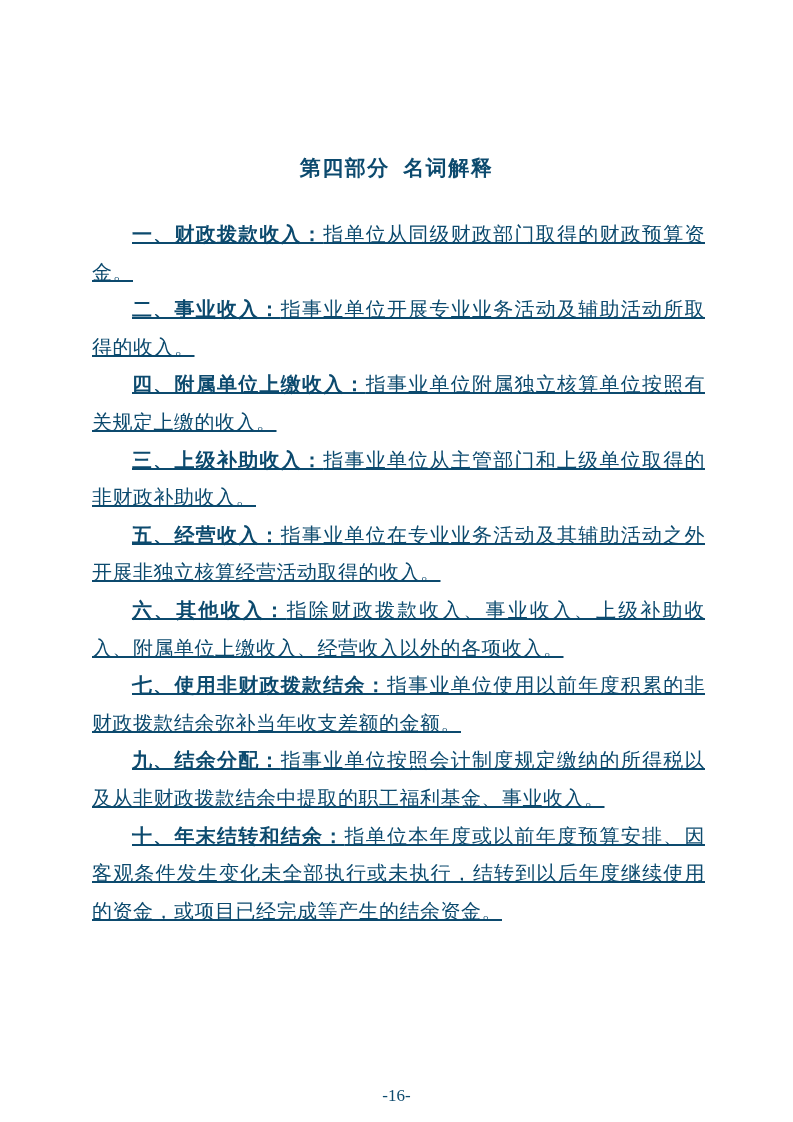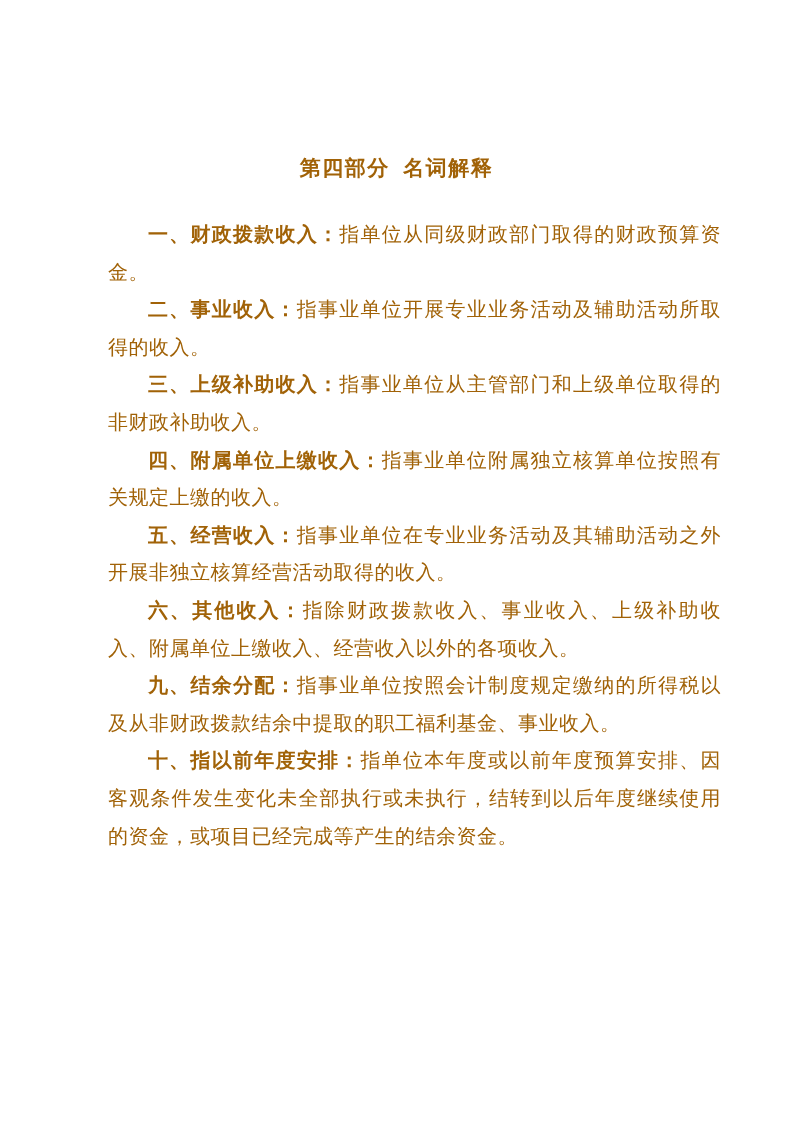--- a/index.html
+++ b/index.html
@@ -5,46 +5,47 @@
   html, body {
     margin: 0;
     padding: 0;
     background: #ffffff;
   }
   .page {
     position: relative;
     width: 793px;
     height: 1114px;
     background: #ffffff;
-    color: #a16207;
+    color: #0c4a6e;
     font-family: "Liberation Serif", serif;
     overflow: hidden;
   }
   .doc-title {
     position: absolute;
     top: 140px;
     left: 0;
     width: 100%;
     text-align: center;
     font-family: "Liberation Sans", sans-serif;
     font-weight: bold;
     font-size: 21px;
     letter-spacing: 1.5px;
     word-spacing: 6px;
   }
   .content {
     position: absolute;
     top: 216px;
-    left: 108px;
+    left: 92px;
     width: 613px;
     font-size: 20px;
     line-height: 37.6px;
     text-align: justify;
     text-justify: inter-character;
     letter-spacing: 0.5px;
+    text-decoration: underline;
   }
   .content p {
     margin: 0;
     padding: 0;
     text-indent: 2em;
   }
   .term {
     font-weight: bold;
   }
   .page-num {
@@ -60,22 +61,24 @@
 </head>
 <body>
 
 <div class="page">
 
   <h1 class="doc-title">第四部分 名词解释</h1>
 
   <div class="content">
     <p><span class="term">一、财政拨款收入：</span><span>指单位从同级财政部门取得的财政预算资金。</span></p>
     <p><span class="term">二、事业收入：</span><span>指事业单位开展专业业务活动及辅助活动所取得的收入。</span></p>
+    <p><span class="term">四、附属单位上缴收入：</span><span>指事业单位附属独立核算单位按照有关规定上缴的收入。</span></p>
     <p><span class="term">三、上级补助收入：</span><span>指事业单位从主管部门和上级单位取得的非财政补助收入。</span></p>
-    <p><span class="term">四、附属单位上缴收入：</span><span>指事业单位附属独立核算单位按照有关规定上缴的收入。</span></p>
     <p><span class="term">五、经营收入：</span><span>指事业单位在专业业务活动及其辅助活动之外开展非独立核算经营活动取得的收入。</span></p>
     <p><span class="term">六、其他收入：</span><span>指除财政拨款收入、事业收入、上级补助收入、附属单位上缴收入、经营收入以外的各项收入。</span></p>
+    <p><span class="term">七、使用非财政拨款结余：</span><span>指事业单位使用以前年度积累的非财政拨款结余弥补当年收支差额的金额。</span></p>
     <p><span class="term">九、结余分配：</span><span>指事业单位按照会计制度规定缴纳的所得税以及从非财政拨款结余中提取的职工福利基金、事业收入。</span></p>
-    <p><span class="term">十、指以前年度安排：</span><span>指单位本年度或以前年度预算安排、因客观条件发生变化未全部执行或未执行，结转到以后年度继续使用的资金，或项目已经完成等产生的结余资金。</span></p>
+    <p><span class="term">十、年末结转和结余：</span><span>指单位本年度或以前年度预算安排、因客观条件发生变化未全部执行或未执行，结转到以后年度继续使用的资金，或项目已经完成等产生的结余资金。</span></p>
   </div>
 
+  <div class="page-num">-16-</div>
 
 </div>
 
 </body></html>

